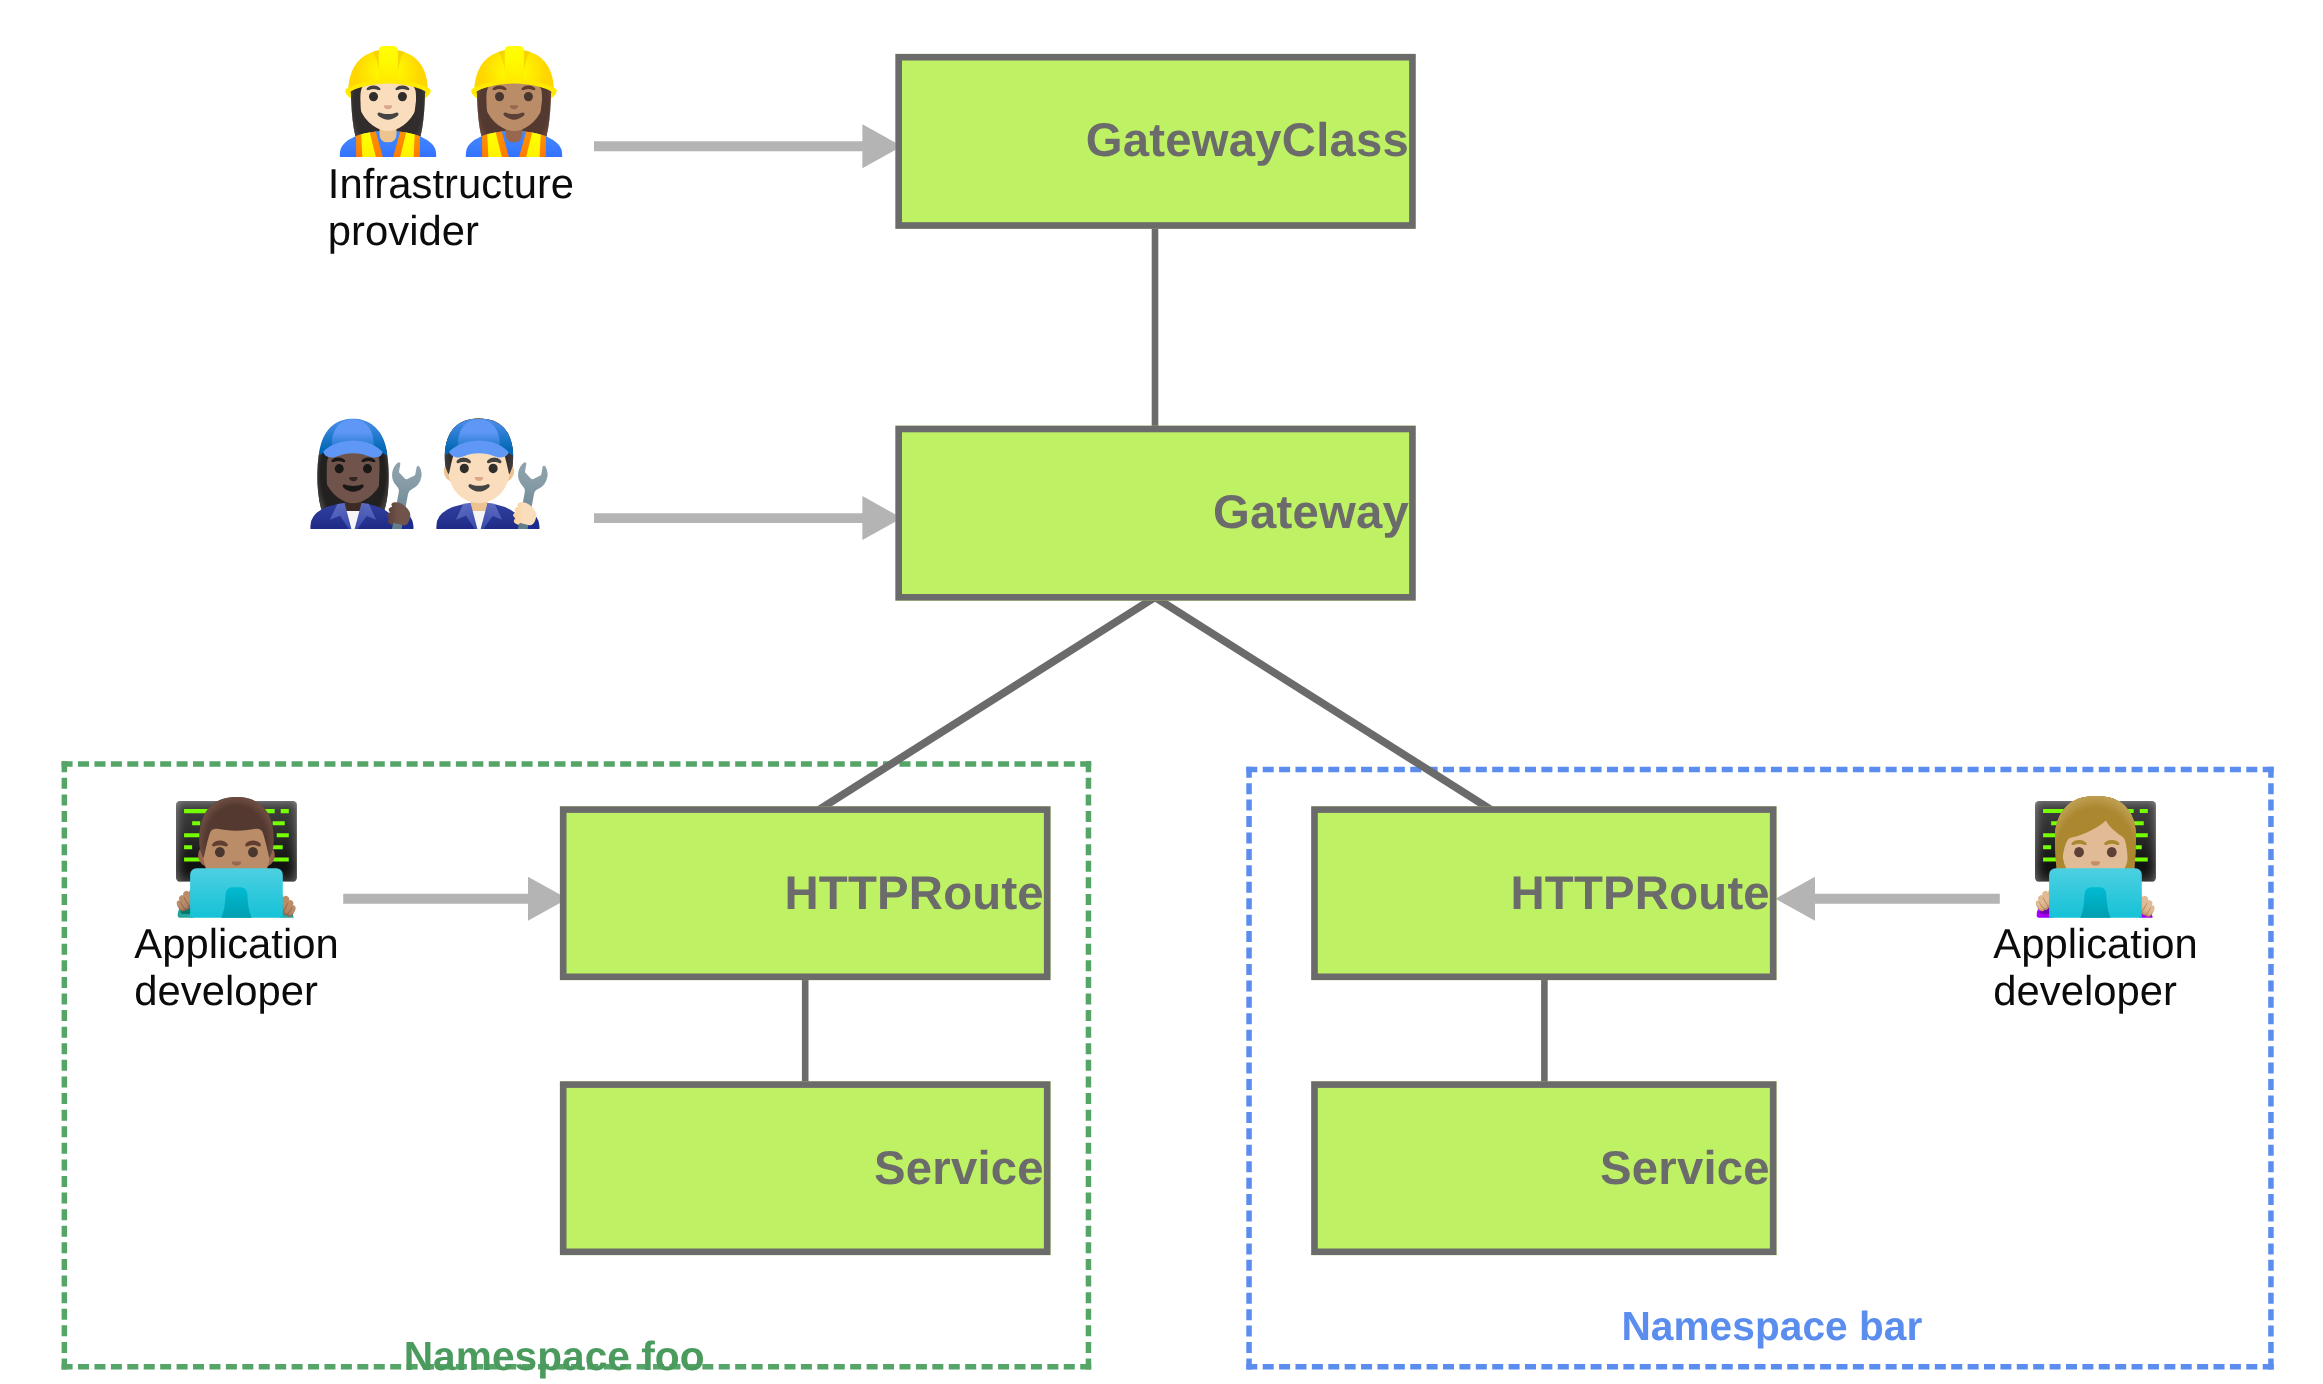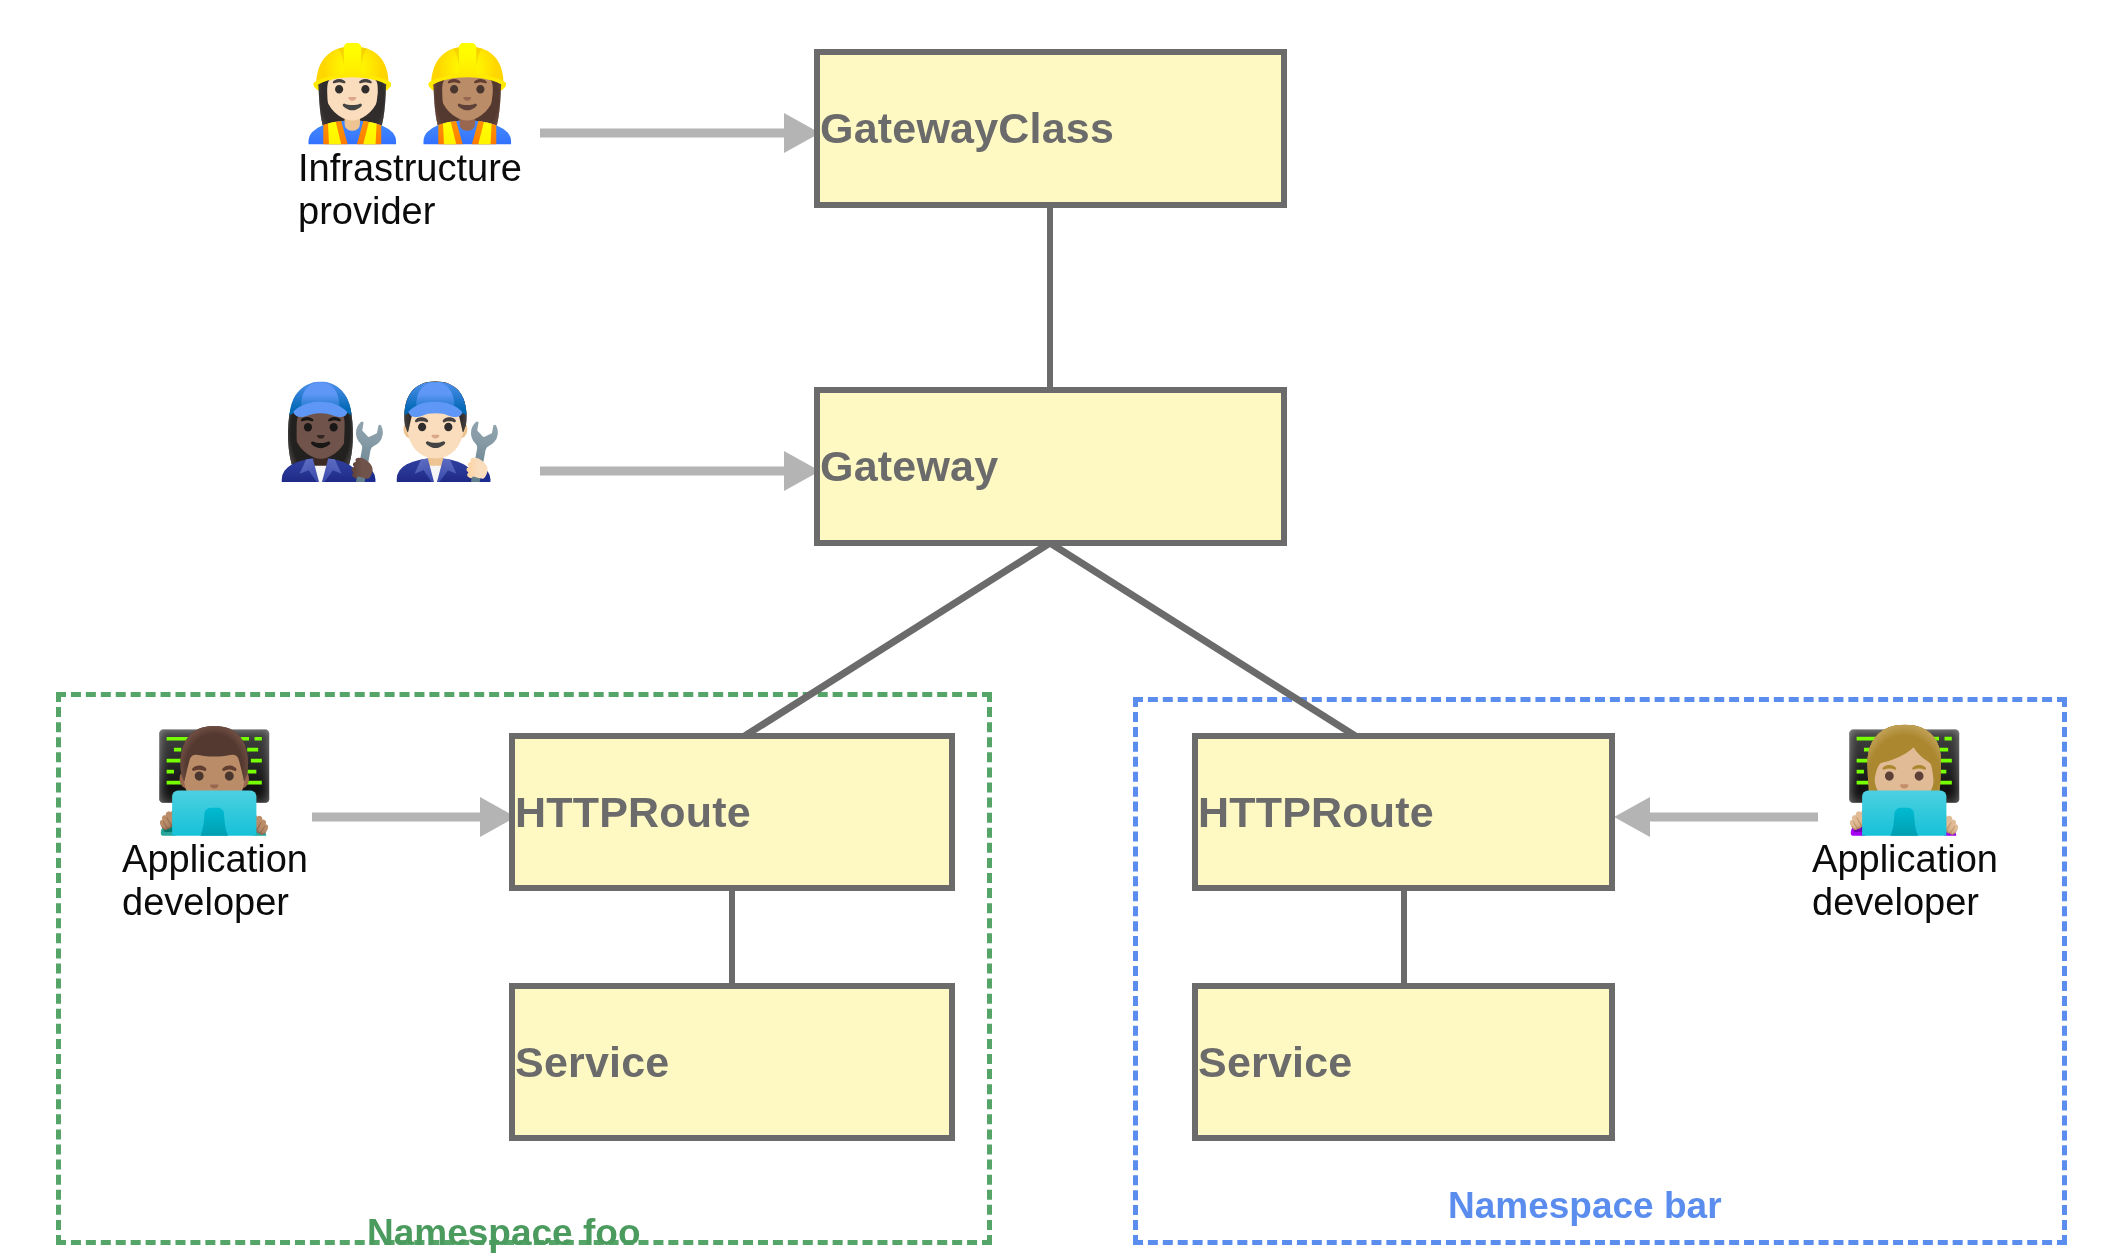--- a/index.html
+++ b/index.html
@@ -16,24 +16,24 @@
     height: 1258px;
     background: #ffffff;
     overflow: hidden;
   }
 
   
   .res-box {
     position: absolute;
     box-sizing: border-box;
     border: 6px solid #6b6b6b;
-    background: #fef9c3;
+    background: #bef264;
     display: flex;
     align-items: center;
-    justify-content: flex-start;
+    justify-content: flex-end;
     z-index: 4;
   }
   .res-label {
     font-size: 43px;
     font-weight: bold;
     color: #6b6b6b;
     letter-spacing: 0.2px;
     white-space: nowrap;
   }
 
@@ -48,21 +48,21 @@
   .ns-bar { border: 5px dashed #5b8def; }
 
   .ns-label {
     position: absolute;
     font-size: 37px;
     font-weight: bold;
     white-space: nowrap;
     z-index: 5;
   }
   .ns-label-foo { color: #4b9b5e; margin-top: 27px; }
-  .ns-label-bar { color: #5b8def; }
+  .ns-label-bar { color: #5b8def; margin-left: 26px; }
 
   
   .persona {
     position: absolute;
     display: flex;
     flex-direction: column;
     align-items: center;
     z-index: 6;
   }
   .persona-emojis {

